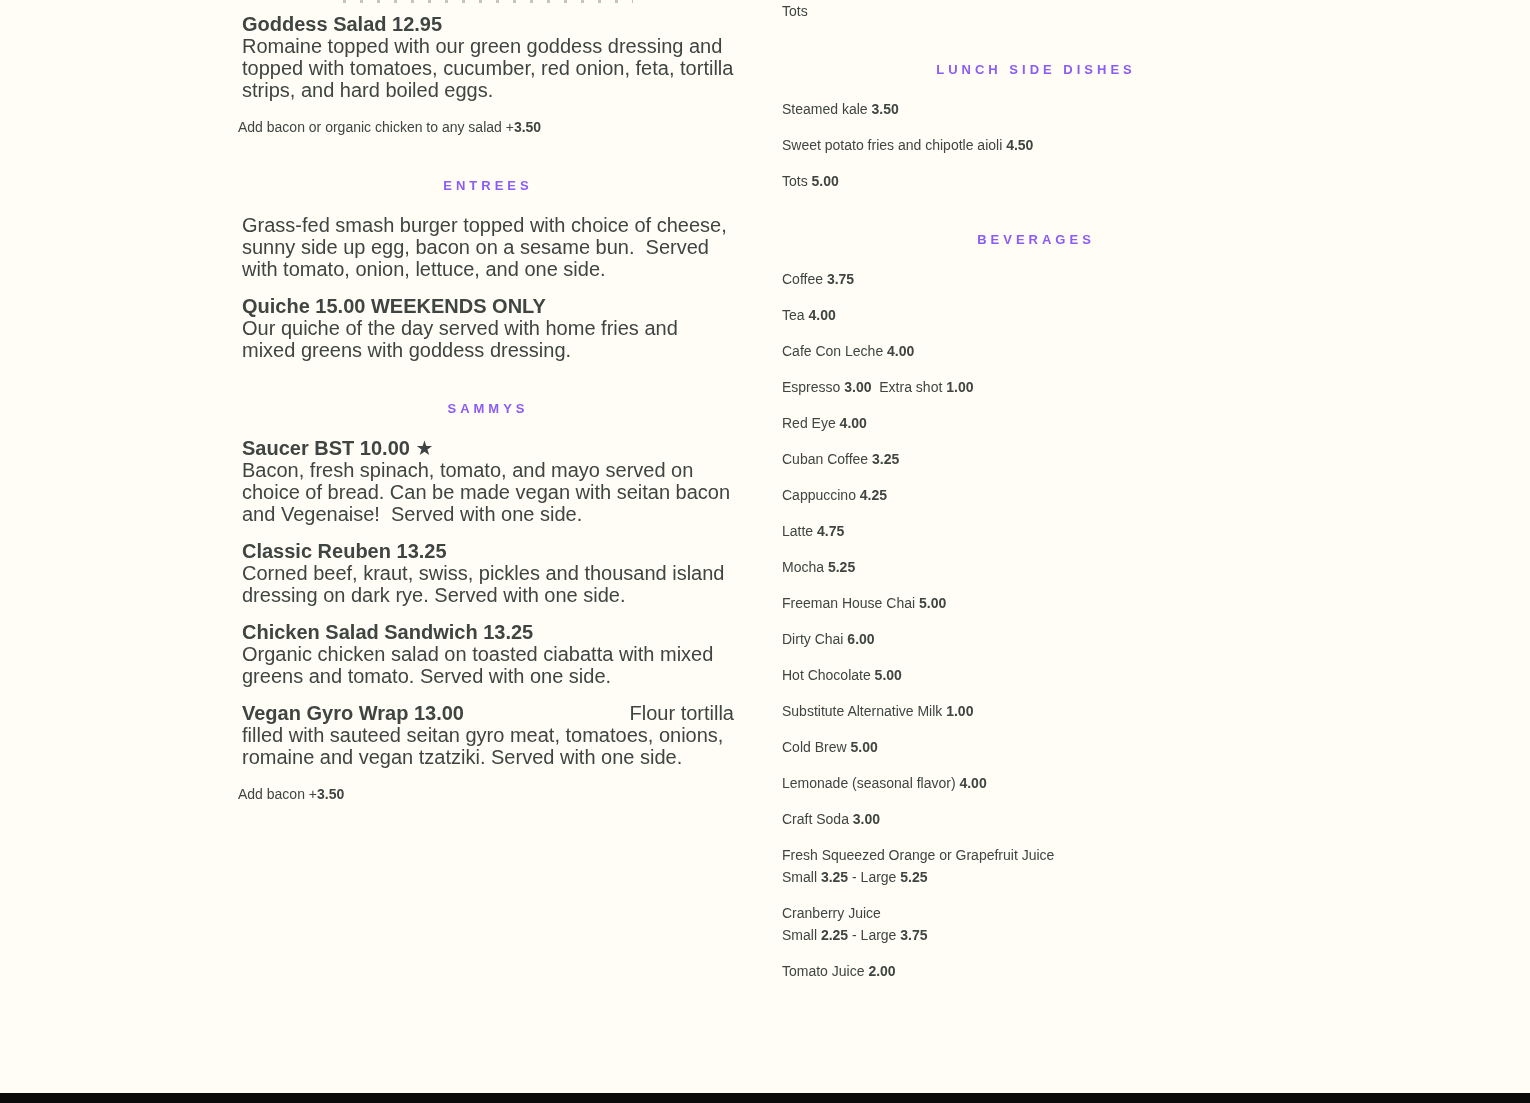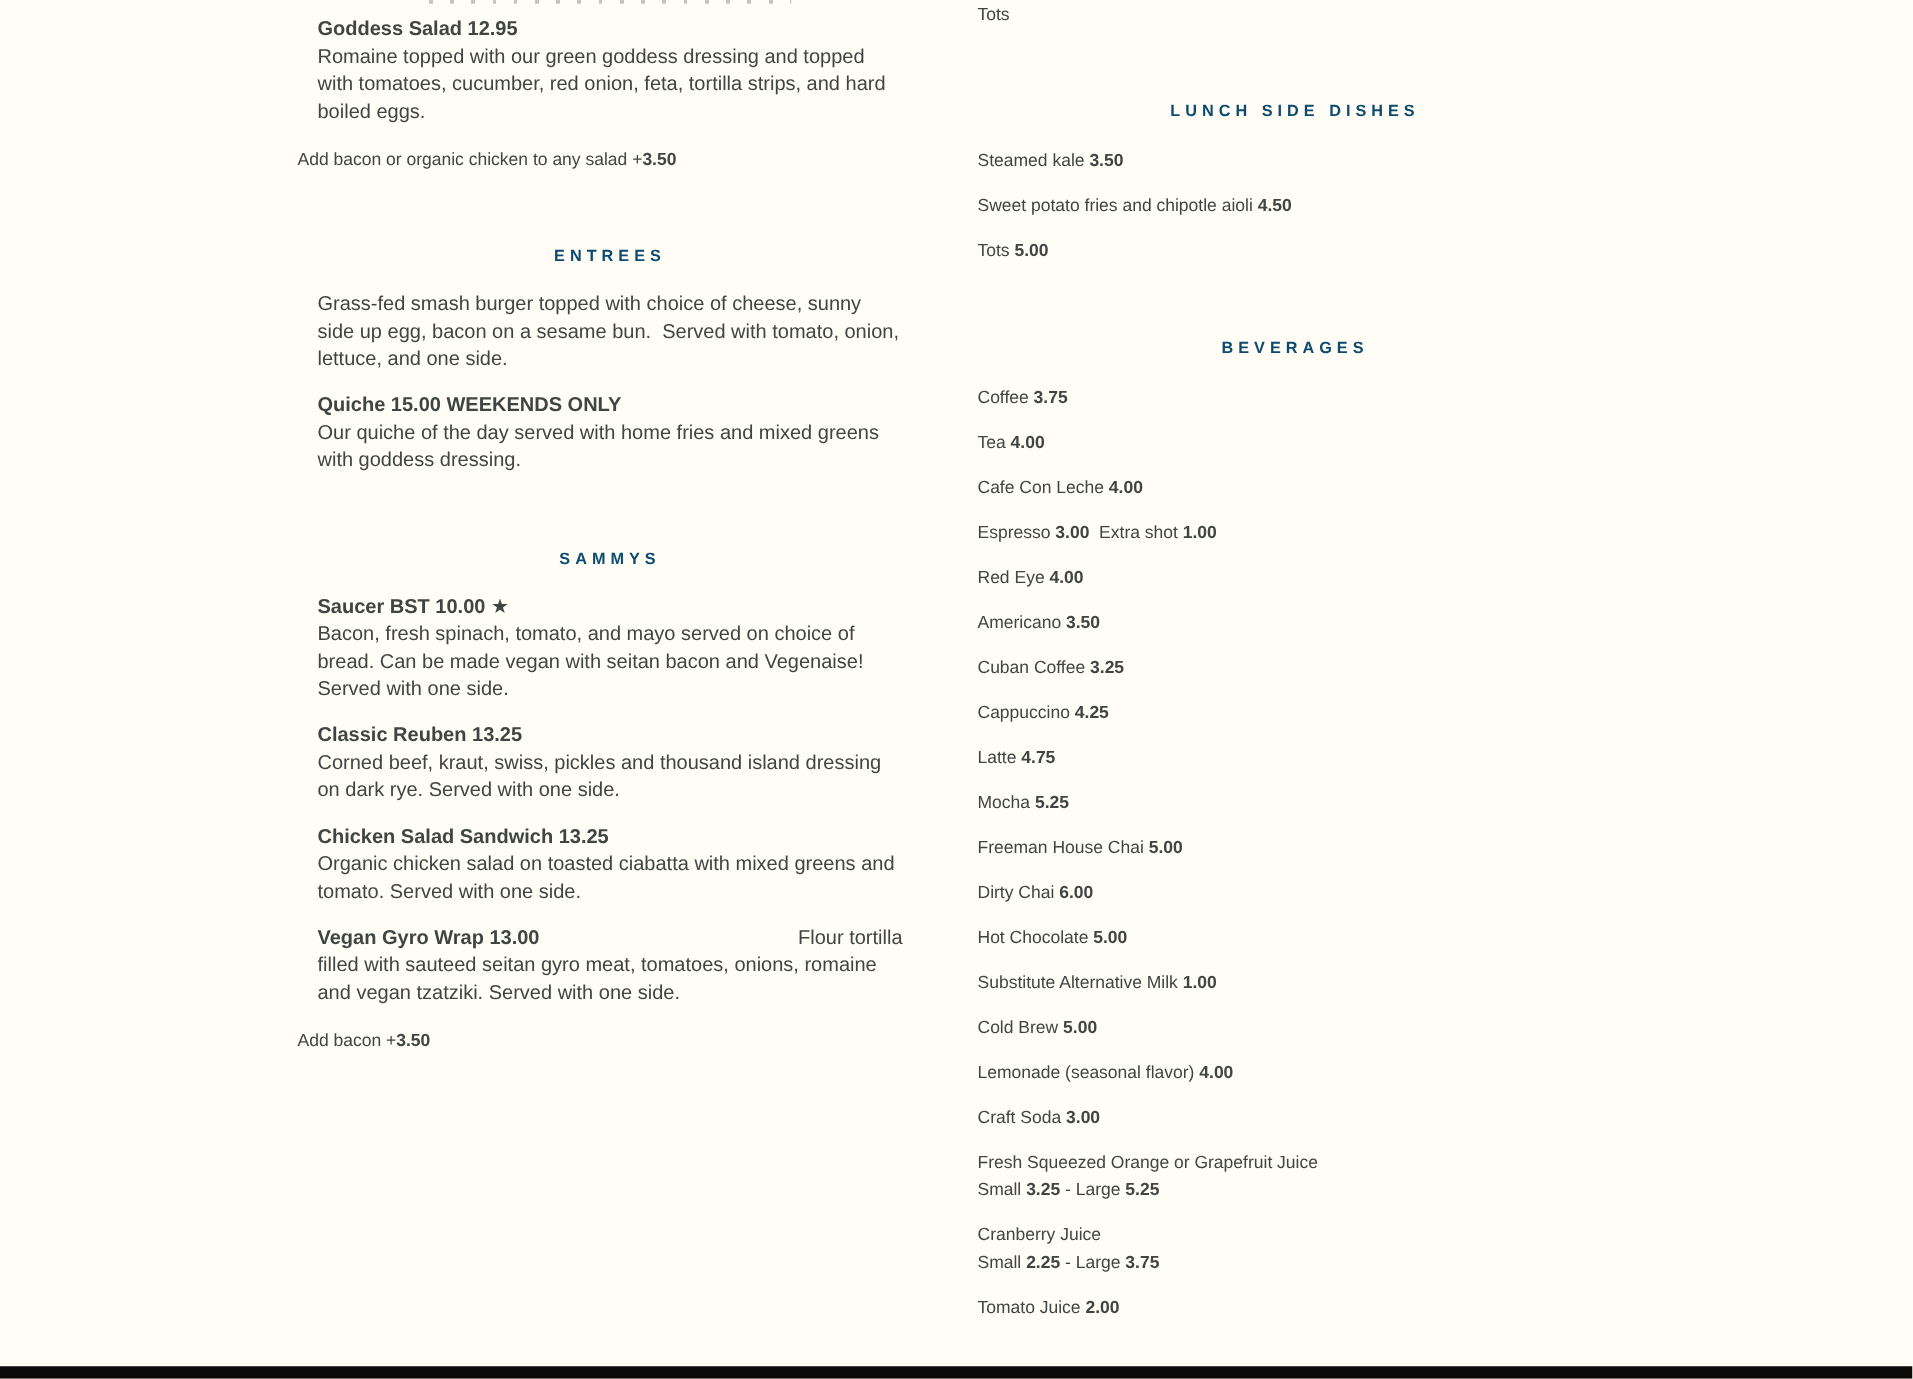--- a/index.html
+++ b/index.html
@@ -14,26 +14,26 @@
   .col-right{width:508px}
 
   .fragment{
     height:3px;width:290px;margin:0 auto;
     background:repeating-linear-gradient(90deg,#9a948b 0 3px,transparent 3px 17px);
     opacity:.55;
   }
 
   section{margin:0}
   .section-heading{
-    color:#0c4a6e;font-size:13px;font-weight:bold;letter-spacing:4px;
-    text-align:center;line-height:20px;margin:57px 0 18px;
+    color:#8b5cf6;font-size:13px;font-weight:bold;letter-spacing:4px;
+    text-align:center;line-height:20px;margin:38px 0 18px;
   }
   .col-left > section:first-of-type{margin-top:10px}
 
-  .dish{font-size:16px;line-height:22px;margin:0 16px 15px}
+  .dish{font-size:20px;line-height:22px;margin:0 4px 15px}
   .dish .title-row{display:flex;justify-content:space-between;font-weight:normal}
   .dish strong{font-weight:bold}
   .line{font-size:14px;line-height:22px;margin:0 0 14px}
   .line strong{font-weight:bold}
   .gap-before{margin-top:9px}
 
   .footer-bar{
     position:absolute;left:0;right:0;bottom:0;height:10px;
     background:#0b0b0b;z-index:5;
   }
@@ -105,21 +105,20 @@
         <p class="line"><span>Sweet potato fries and chipotle aioli </span><strong>4.50</strong></p>
         <p class="line"><span>Tots </span><strong>5.00</strong></p>
       </section>
       <section>
         <h2 class="section-heading">BEVERAGES</h2>
         <p class="line"><span>Coffee </span><strong>3.75</strong></p>
         <p class="line"><span>Tea </span><strong>4.00</strong></p>
         <p class="line"><span>Cafe Con Leche </span><strong>4.00</strong></p>
         <p class="line"><span>Espresso </span><strong>3.00</strong><span>&nbsp; Extra shot </span><strong>1.00</strong></p>
         <p class="line"><span>Red Eye </span><strong>4.00</strong></p>
-        <p class="line"><span>Americano </span><strong>3.50</strong></p>
         <p class="line"><span>Cuban Coffee </span><strong>3.25</strong></p>
         <p class="line gap-before"><span>Cappuccino </span><strong>4.25</strong></p>
         <p class="line"><span>Latte </span><strong>4.75</strong></p>
         <p class="line"><span>Mocha </span><strong>5.25</strong></p>
         <p class="line"><span>Freeman House Chai </span><strong>5.00</strong></p>
         <p class="line"><span>Dirty Chai </span><strong>6.00</strong></p>
         <p class="line"><span>Hot Chocolate </span><strong>5.00</strong></p>
         <p class="line"><span>Substitute Alternative Milk </span><strong>1.00</strong></p>
         <p class="line"><span>Cold Brew </span><strong>5.00</strong></p>
         <p class="line"><span>Lemonade (seasonal flavor) </span><strong>4.00</strong></p>

